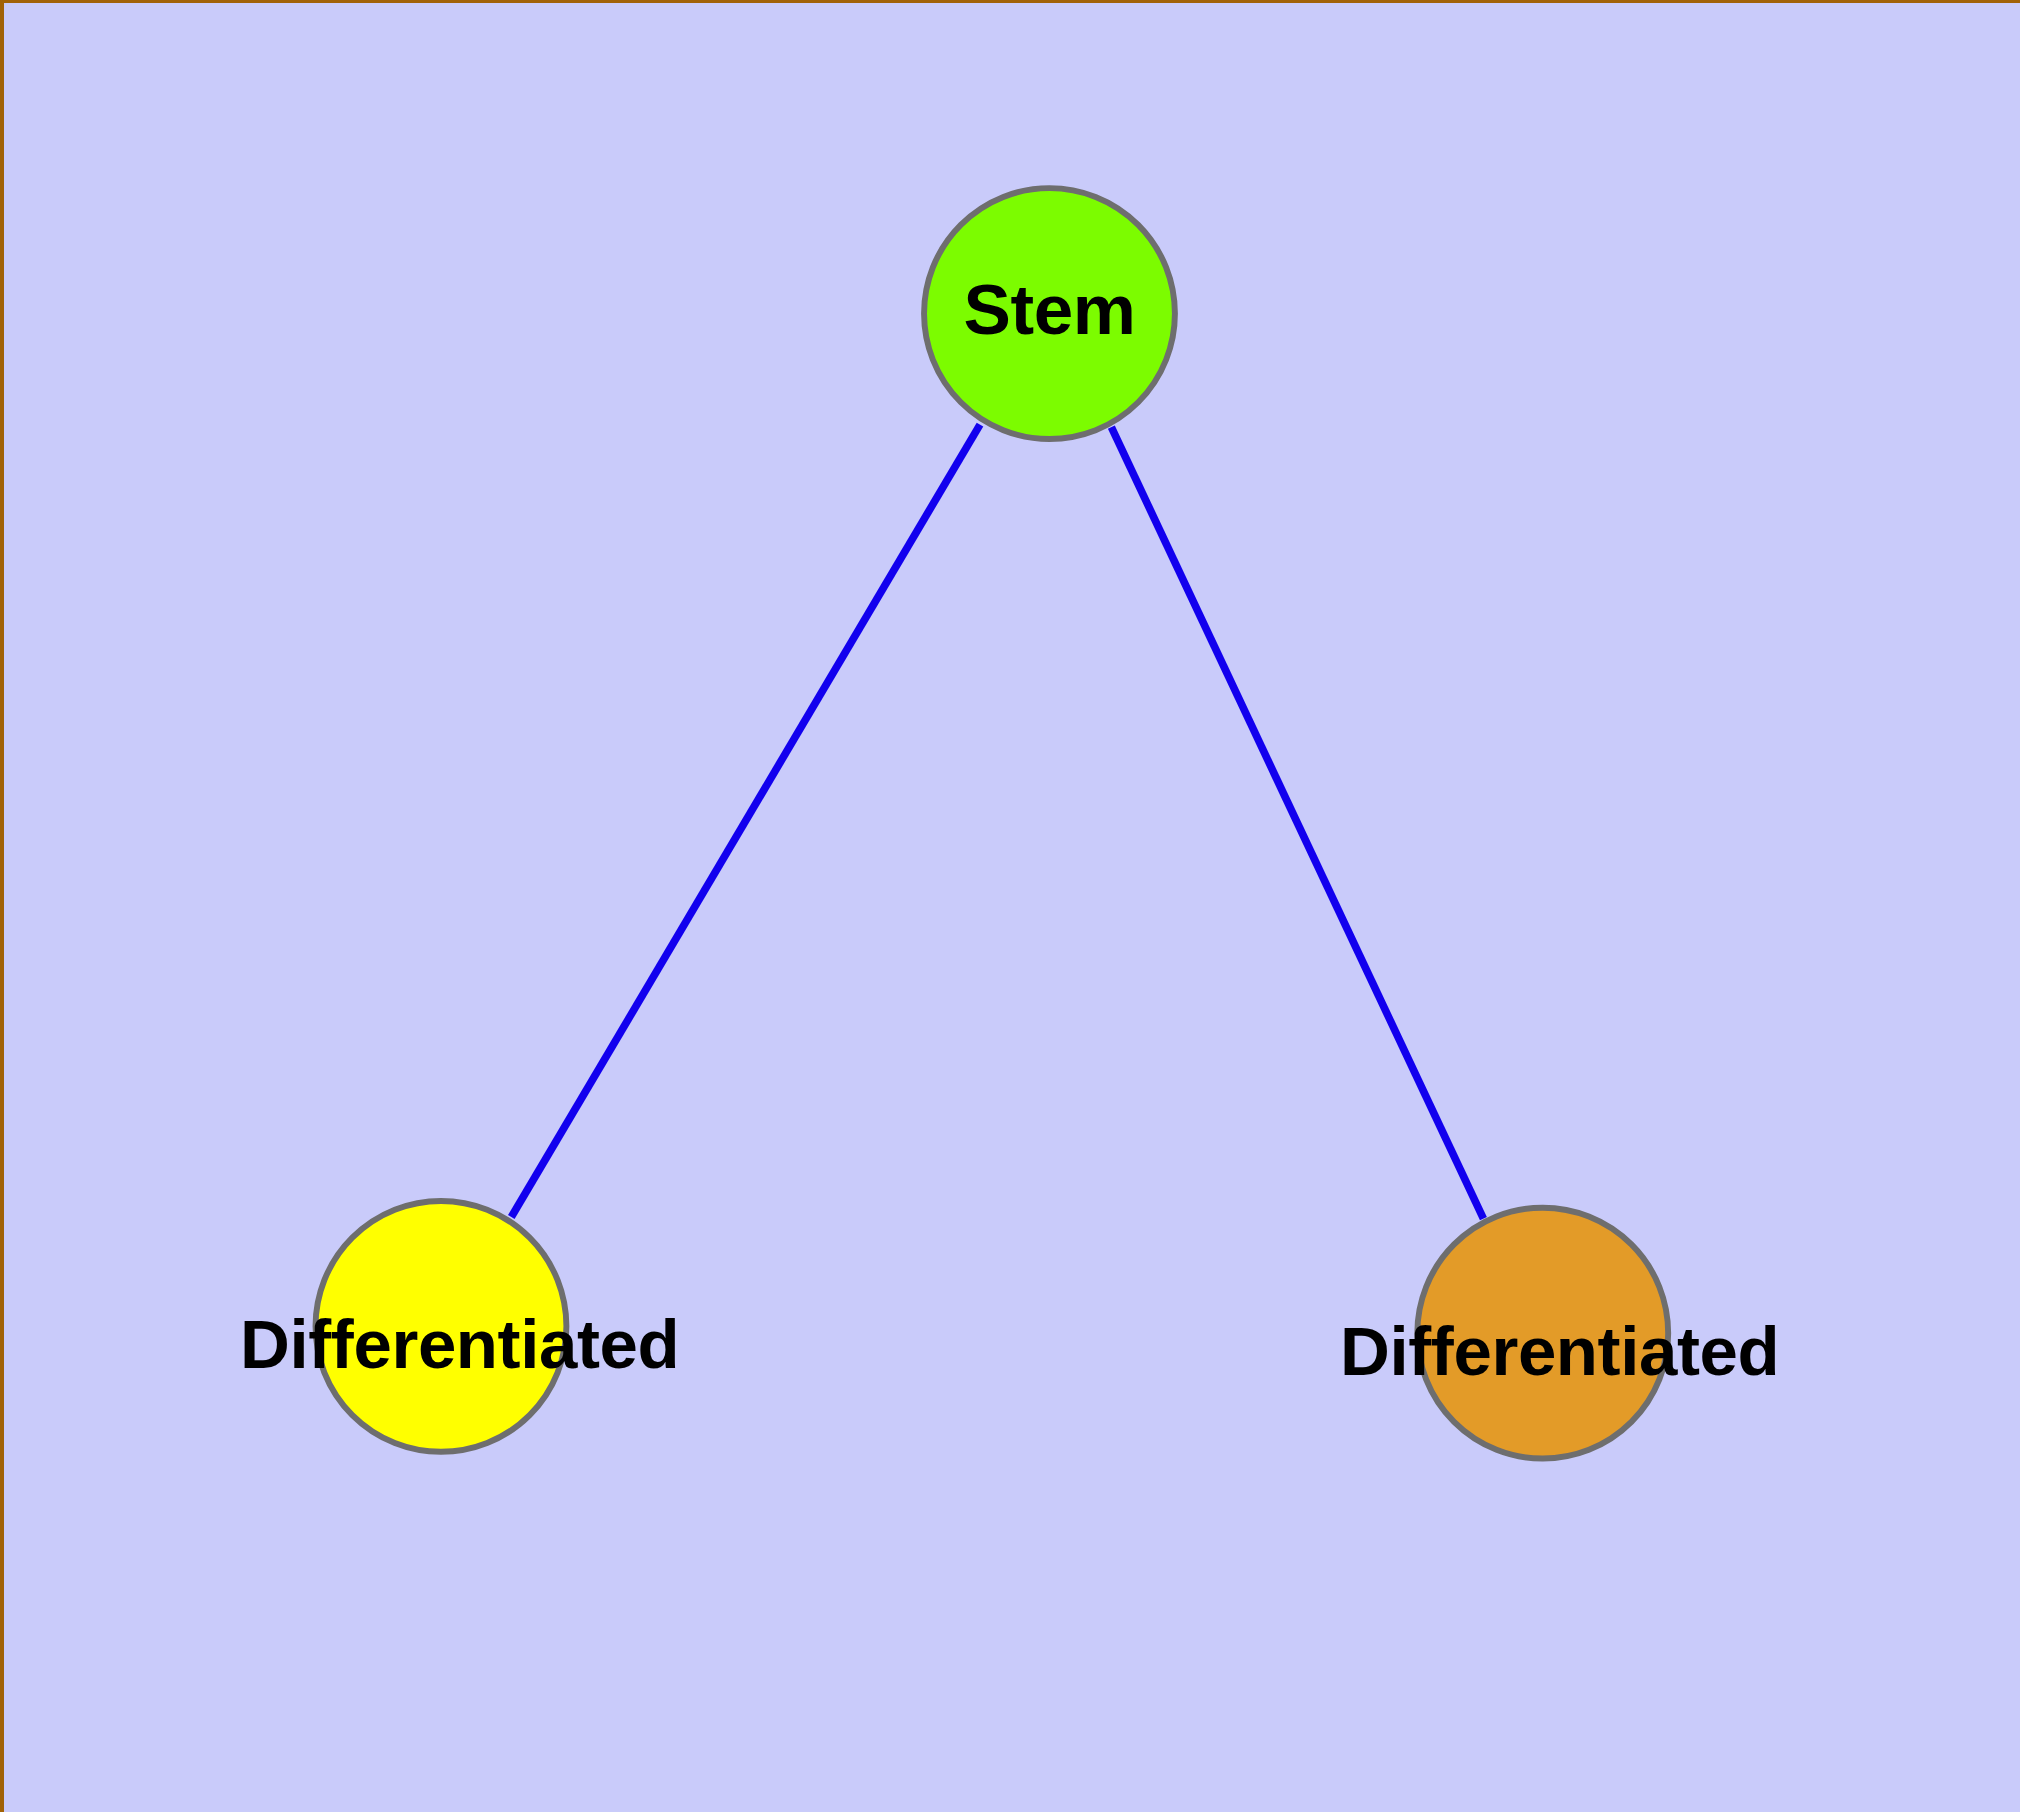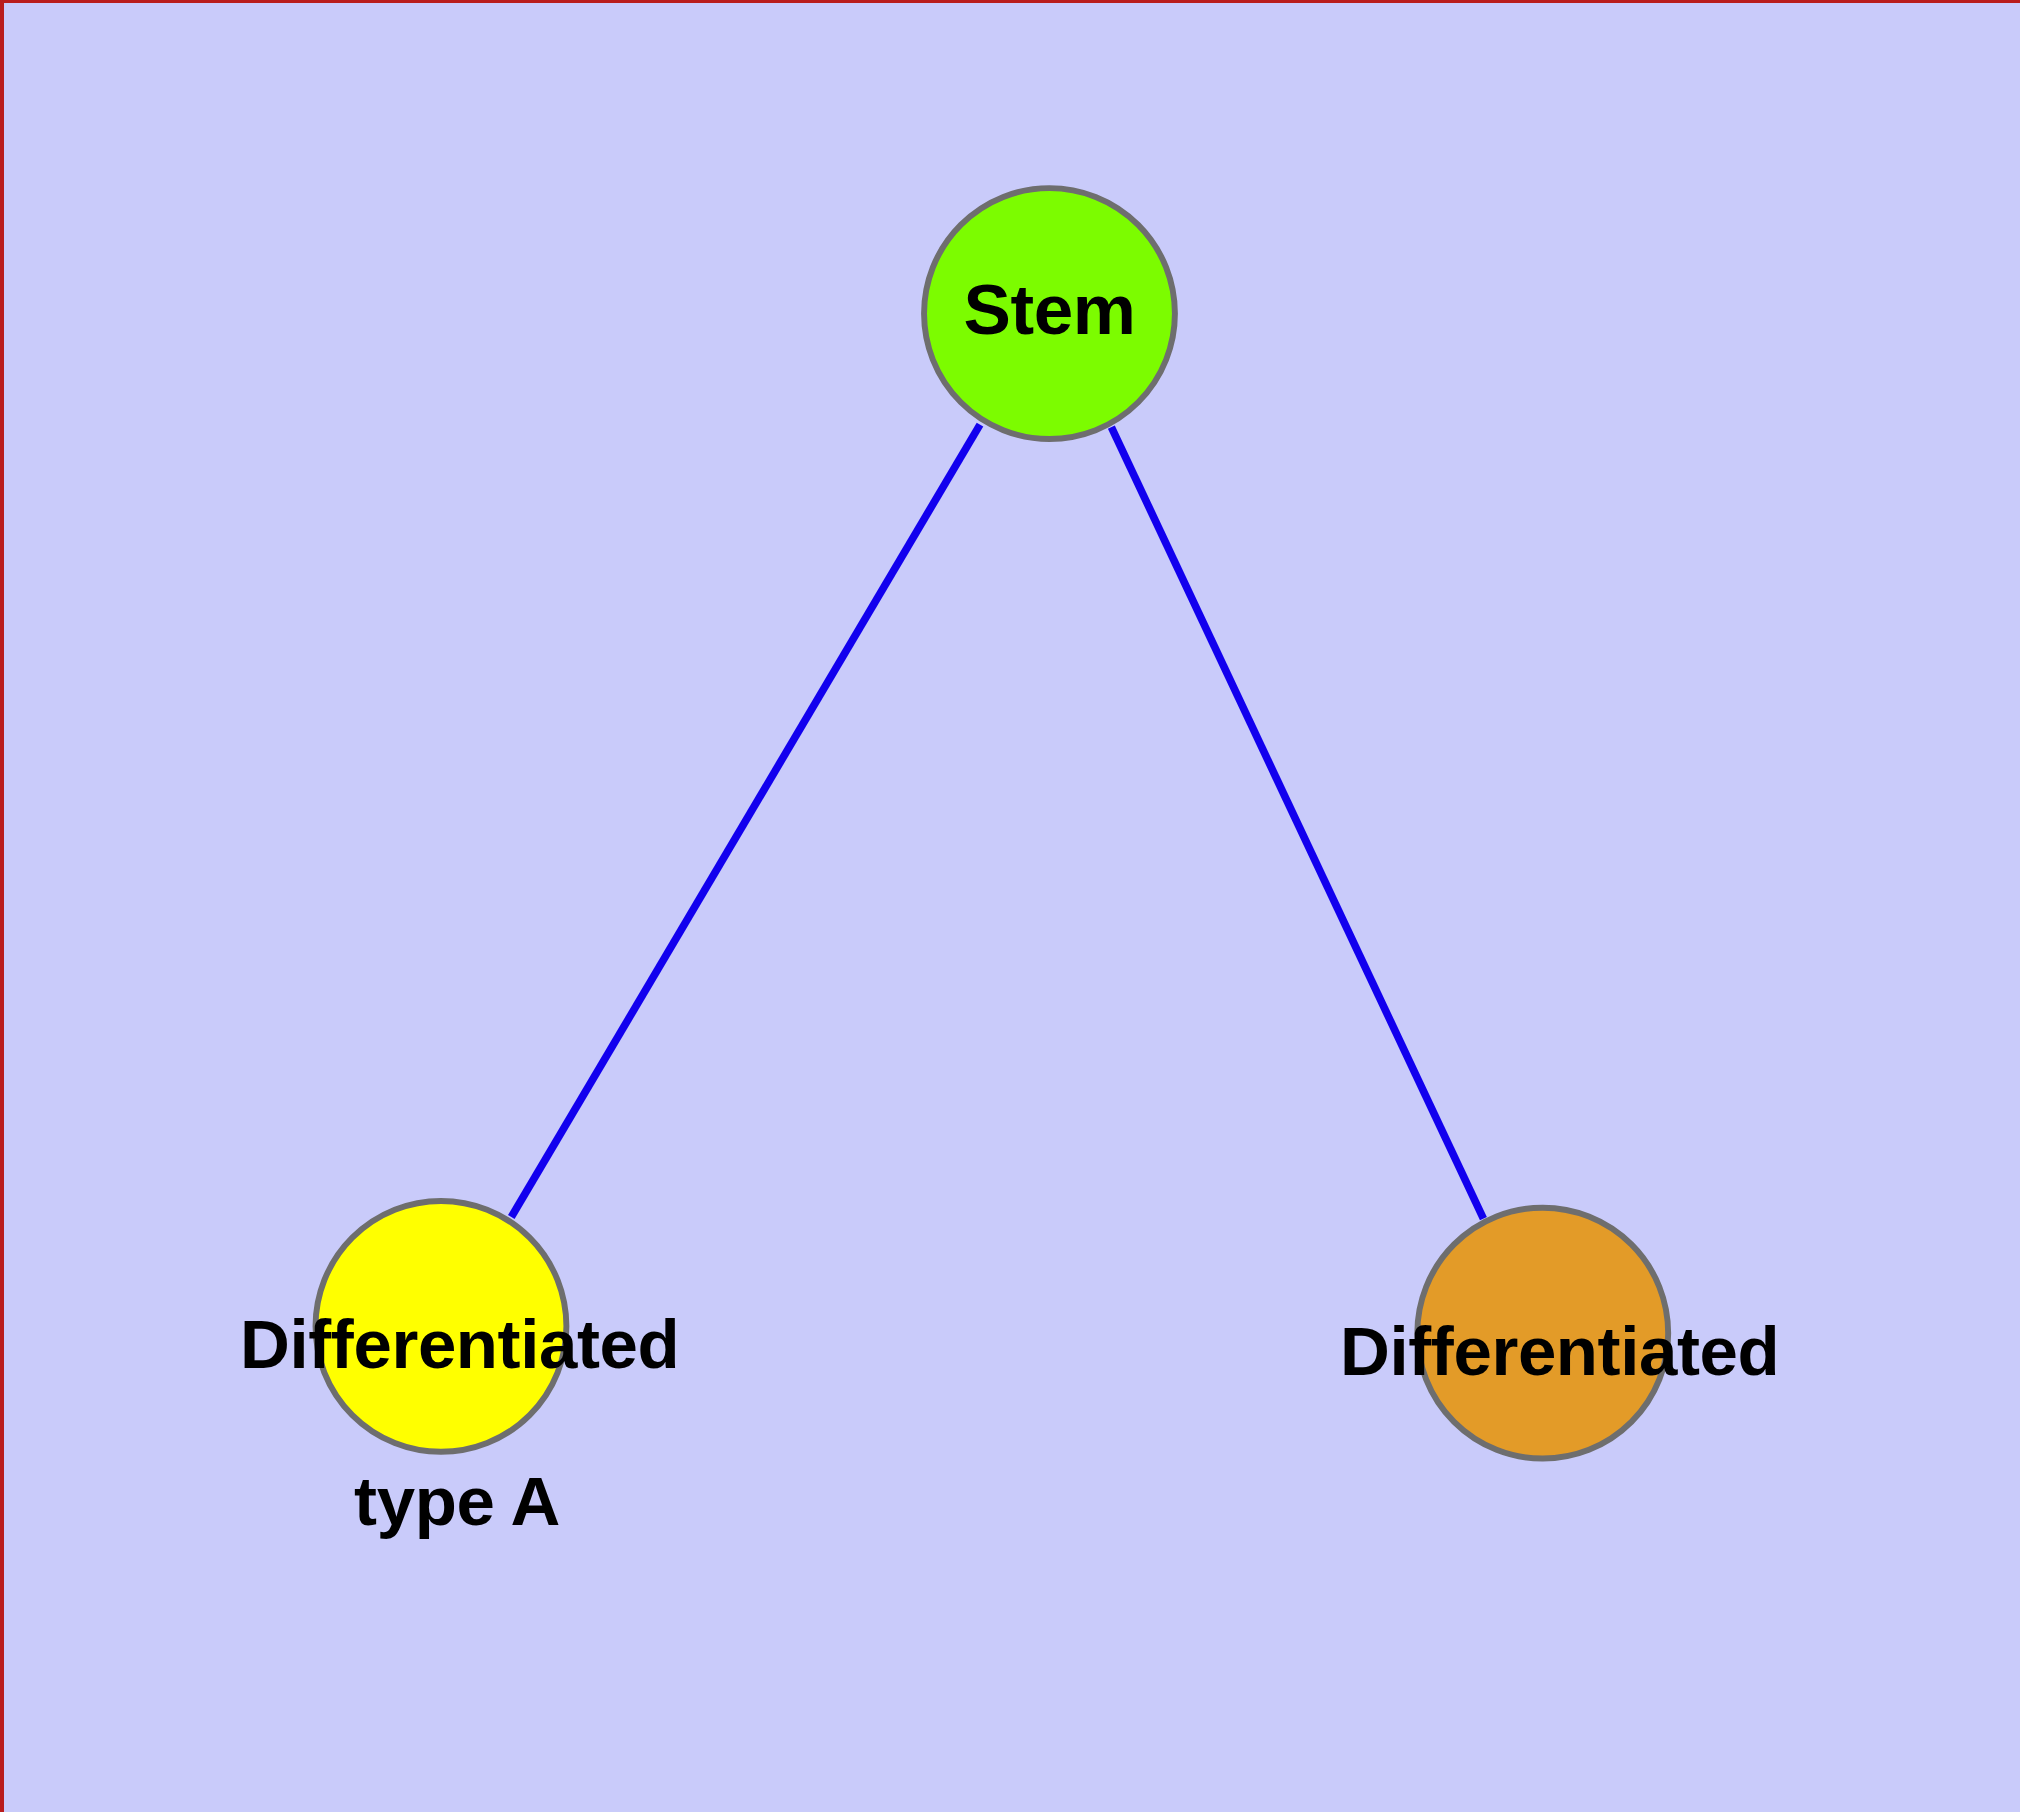--- a/index.html
+++ b/index.html
@@ -5,21 +5,21 @@
 <style>
   html, body {
     margin: 0;
     padding: 0;
     background: #ffffff;
   }
   #stage {
     position: relative;
     width: 2021px;
     height: 1812px;
-    background: #b91c1c;
+    background: #a16207;
     overflow: hidden;
     font-family: "Liberation Sans", sans-serif;
   }
   #canvas-bg {
     position: absolute;
     left: 4.2px;
     top: 3.4px;
     width: 2016px;
     height: 1809px;
     background: #c9cbfa;
@@ -79,21 +79,20 @@
       <circle cx="520" cy="1565" r="148" fill="#ffff00" stroke="#6e6e6e" stroke-width="7"></circle>
       <circle cx="1820" cy="1573" r="148" fill="#e39b28" stroke="#6e6e6e" stroke-width="7"></circle>
       <circle cx="1238" cy="370" r="148" fill="#7cfc00" stroke="#6e6e6e" stroke-width="7"></circle>
     </g>
   </svg>
 
   <div class="node-label" id="label-stem">Stem</div>
 
   <div class="node-label" id="label-diff-a">
     <span>Differentiated</span><br>
-    <span>type A</span>
   </div>
 
   <div class="node-label" id="label-diff-b">
     <span>Differentiated</span><br>
   </div>
 
 </div>
 
 
 </body></html>

